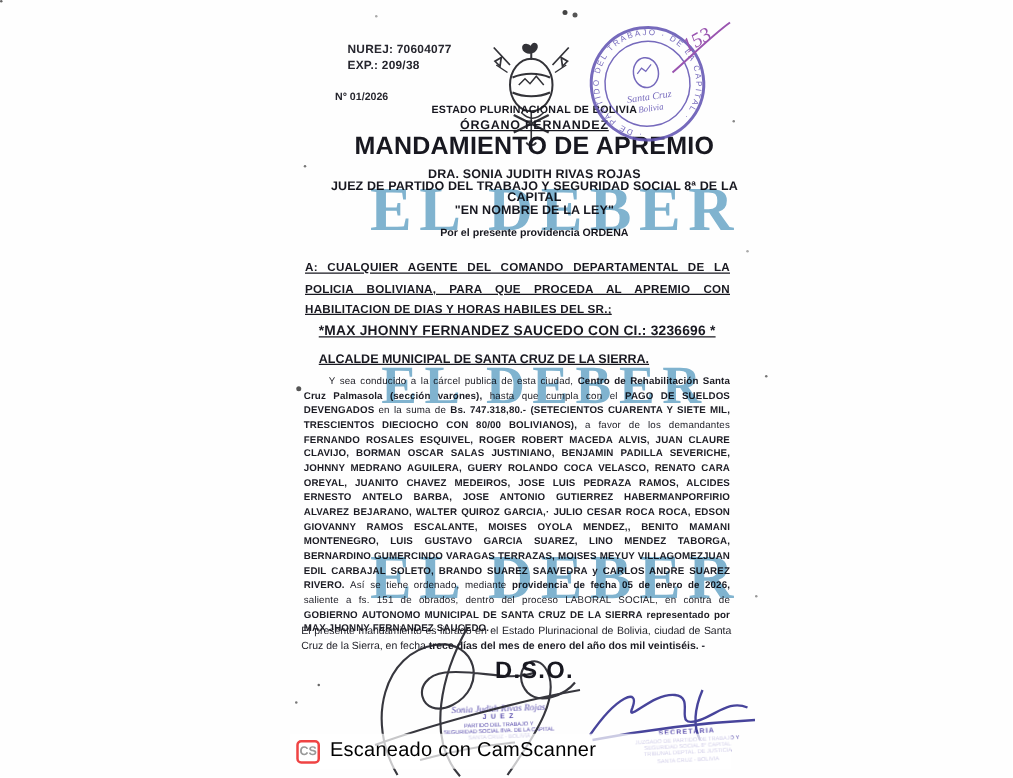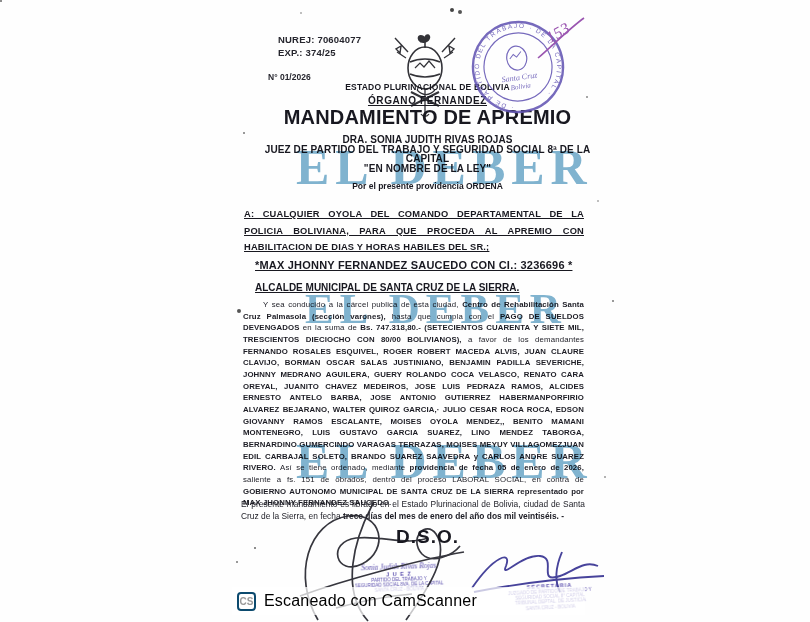--- a/index.html
+++ b/index.html
@@ -50,42 +50,42 @@
   .sig-right { position:absolute; left:466px; top:548px; z-index:3; }
   .stamp { position:absolute; z-index:2; text-align:center; color:#5b4fae; filter:blur(.3px); }
   .stamp-judge { left:336px; top:562px; width:126px; transform:rotate(-2deg); }
   .stamp-sec   { left:490px; top:583px; width:120px; transform:rotate(-3deg); }
   .stamp-script { font-family:"Liberation Serif", serif; font-style:italic; font-size:7.5px; white-space:nowrap; }
   .stamp-big { font-weight:bold; font-size:5.5px; letter-spacing:1px; }
   .stamp-small { font-size:4.5px; line-height:5.2px; white-space:nowrap; }
   
   .scan-bar { position:absolute; left:232px; top:587px; width:353px; height:28px; z-index:6;
     background:rgba(255,255,255,.72); display:flex; align-items:center; gap:8px; padding-left:5px; }
-  .cs-icon { width:19px; height:19px; border:2px solid #0c4a6e; border-radius:4px;
+  .cs-icon { width:19px; height:19px; border:2px solid #ef4444; border-radius:4px;
     color:#9a9a9a; font-weight:bold; font-size:10px; display:flex; align-items:center;
     justify-content:center; background:rgba(255,255,255,.6); }
   .scan-label { color:#000000; font-size:16px; letter-spacing:.2px; }
   
   .speck { position:absolute; left:0; top:0; width:2px; height:2px; border-radius:50%;
     background:#666; z-index:1;
     box-shadow: 243px 132px 0 #777, 586px 96px 0 #888, 612px 300px 0 #777,
       238px 310px 0 1px #555, 604px 476px 0 #999, 254px 547px 0 #666,
       300px 12px 0 #aaa, 451px 9px 0 1px #444, 459px 11px 0 1px #555,
       236px 561px 0 #777, 597px 200px 0 #aaa, 270px 430px 0 #bbb; }
 </style>
 </head>
 <body>
 
 <div class="canvas">
 
   <div class="speck"></div>
 
   <div class="meta-block">
     <div>NUREJ: 70604077</div>
-    <div>EXP.: 374/25</div>
+    <div>EXP.: 209/38</div>
   </div>
   <div class="case-number">N° 01/2026</div>
 
   <svg class="coat-of-arms" width="64" height="90" viewBox="0 0 64 90">
     <g stroke="#222228" fill="none" stroke-width="1.6">
       <path d="M32,8 C28,4 24,6 26,10 C28,13 34,13 36,9 C38,5 33,3 32,8 Z" fill="#222228"></path>
       <path d="M32,12 L32,18"></path>
       <ellipse cx="32" cy="38" rx="17" ry="21"></ellipse>
       <path d="M17,32 C26,28 38,28 47,32"></path>
       <path d="M17,44 C26,48 38,48 47,44"></path>
@@ -126,21 +126,21 @@
     <div class="organo">ÓRGANO FERNANDEZ</div>
     <div class="titulo">MANDAMIENTO DE APREMIO</div>
     <div class="juez-block">
       <div>DRA. SONIA JUDITH RIVAS ROJAS</div>
       <div>JUEZ DE PARTIDO DEL TRABAJO Y SEGURIDAD SOCIAL 8ª DE LA CAPITAL</div>
       <div>"EN NOMBRE DE LA LEY"</div>
     </div>
     <div class="ordena">Por el presente providencia ORDENA</div>
   </div>
 
-  <div class="addressee">A: CUALQUIER OYOLA DEL COMANDO DEPARTAMENTAL DE LA POLICIA BOLIVIANA, PARA QUE PROCEDA AL APREMIO CON HABILITACION DE DIAS Y HORAS HABILES DEL SR.;</div>
+  <div class="addressee">A: CUALQUIER AGENTE DEL COMANDO DEPARTAMENTAL DE LA POLICIA BOLIVIANA, PARA QUE PROCEDA AL APREMIO CON HABILITACION DE DIAS Y HORAS HABILES DEL SR.;</div>
 
   <div class="subject-name">*MAX JHONNY FERNANDEZ SAUCEDO CON CI.: 3236696 *</div>
   <div class="subject-title">ALCALDE MUNICIPAL DE SANTA CRUZ DE LA SIERRA.</div>
 
   <div class="body-par"><span>Y sea conducido a la cárcel publica de esta ciudad, </span><b>Centro de Rehabilitación Santa Cruz Palmasola (sección varones), </b><span>hasta que cumpla con el </span><b>PAGO DE SUELDOS DEVENGADOS </b><span>en la suma de </span><b>Bs. 747.318,80.- (SETECIENTOS CUARENTA Y SIETE MIL, TRESCIENTOS DIECIOCHO CON 80/00 BOLIVIANOS), </b><span>a favor de los demandantes </span><b>FERNANDO ROSALES ESQUIVEL, ROGER ROBERT MACEDA ALVIS, JUAN CLAURE CLAVIJO, BORMAN OSCAR SALAS JUSTINIANO, BENJAMIN PADILLA SEVERICHE, JOHNNY MEDRANO AGUILERA, GUERY ROLANDO COCA VELASCO, RENATO CARA OREYAL, JUANITO CHAVEZ MEDEIROS, JOSE LUIS PEDRAZA RAMOS, ALCIDES ERNESTO ANTELO BARBA, JOSE ANTONIO GUTIERREZ HABERMANPORFIRIO ALVAREZ BEJARANO, WALTER QUIROZ GARCIA,· JULIO CESAR ROCA ROCA, EDSON GIOVANNY RAMOS ESCALANTE, MOISES OYOLA MENDEZ,, BENITO MAMANI MONTENEGRO, LUIS GUSTAVO GARCIA SUAREZ, LINO MENDEZ TABORGA, BERNARDINO GUMERCINDO VARAGAS TERRAZAS, MOISES MEYUY VILLAGOMEZJUAN EDIL CARBAJAL SOLETO, BRANDO SUAREZ SAAVEDRA y CARLOS ANDRE SUAREZ RIVERO. </b><span>Así se tiene ordenado, mediante </span><b>providencia de fecha 05 de enero de 2026, </b><span>saliente a fs. 151 de obrados, dentro del proceso LABORAL SOCIAL, en contra de </span><b>GOBIERNO AUTONOMO MUNICIPAL DE SANTA CRUZ DE LA SIERRA representado por MAX JHONNY FERNANDEZ SAUCEDO.</b></div>
 
   <div class="closing-par"><span>El presente mandamiento es librado en el Estado Plurinacional de Bolivia, ciudad de Santa Cruz de la Sierra, en fecha </span><b>trece días del mes de enero del año dos mil veintiséis. -</b></div>
   <div class="dso">D.S.O.</div>
 
   <div class="wm wm1">EL DEBER</div>

